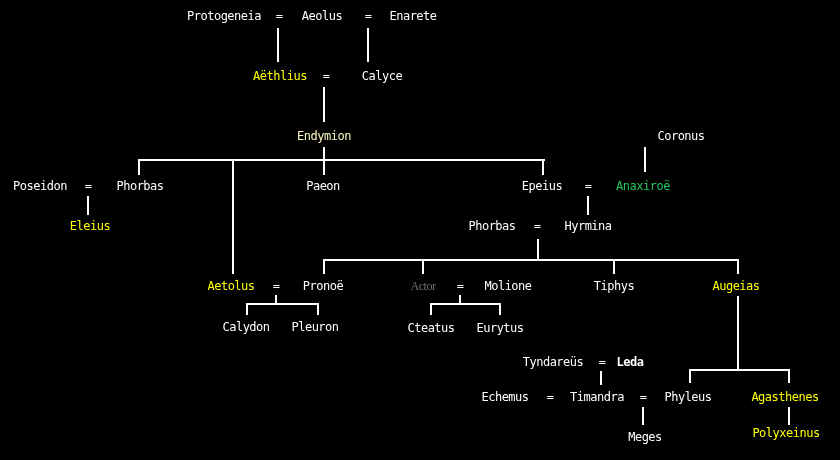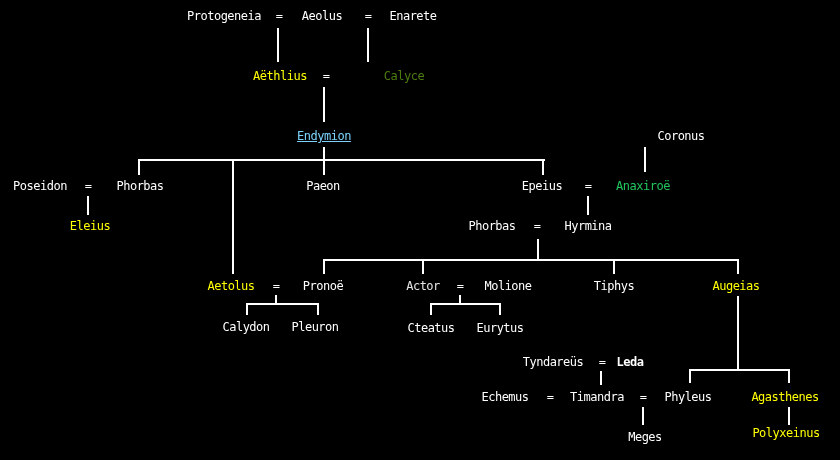--- a/index.html
+++ b/index.html
@@ -23,34 +23,34 @@
   }
 </style>
 </head>
 <body>
 
 <div id="tree" style="background: rgb(0, 0, 0);">
     <div class="node" style="left: 224px; top: 16px; color: rgb(255, 255, 255);">Protogeneia</div>
     <div class="node" style="left: 322px; top: 16px; color: rgb(255, 255, 255);">Aeolus</div>
     <div class="node" style="left: 413px; top: 16px; color: rgb(255, 255, 255);">Enarete</div>
     <div class="node" style="left: 280px; top: 76px; color: rgb(255, 255, 0);">Aëthlius</div>
-    <div class="node" style="left: 380px; top: 76px; color: #4d7c0f; padding-left: 48px;">Calyce</div>
-    <div class="node" style="left: 324px; top: 136px; color: #7dd3fc; text-decoration: underline;">Endymion</div>
+    <div class="node" style="left: 358px; top: 76px; color: #ffffff; padding-left: 48px;">Calyce</div>
+    <div class="node" style="left: 324px; top: 136px; color: #fef9c3;">Endymion</div>
     <div class="node" style="left: 645px; top: 136px; color: rgb(255, 255, 255); margin-left: 36px;">Coronus</div>
     <div class="node" style="left: 40px; top: 186px; color: rgb(255, 255, 255);">Poseidon</div>
     <div class="node" style="left: 140px; top: 186px; color: rgb(255, 255, 255);">Phorbas</div>
     <div class="node" style="left: 323px; top: 186px; color: rgb(255, 255, 255);">Paeon</div>
     <div class="node" style="left: 542px; top: 186px; color: rgb(255, 255, 255);">Epeius</div>
     <div class="node" style="left: 643px; top: 186px; color: #22c55e;">Anaxiroë</div>
     <div class="node" style="left: 90px; top: 226px; color: rgb(255, 255, 0);">Eleius</div>
     <div class="node" style="left: 492px; top: 226px; color: rgb(255, 255, 255);">Phorbas</div>
     <div class="node" style="left: 588px; top: 226px; color: rgb(255, 255, 255);">Hyrmina</div>
     <div class="node" style="left: 231px; top: 286px; color: rgb(255, 255, 0);">Aetolus</div>
     <div class="node" style="left: 323px; top: 286px; color: rgb(255, 255, 255);">Pronoë</div>
-    <div class="node" style="left: 423px; top: 286px; color: #e5e5e5;">Actor</div>
+    <div class="node" style="left: 423px; top: 286px; color: #737373; font-family: Liberation Serif, serif;">Actor</div>
     <div class="node" style="left: 508px; top: 286px; color: rgb(255, 255, 255);">Molione</div>
     <div class="node" style="left: 614px; top: 286px; color: rgb(255, 255, 255);">Tiphys</div>
     <div class="node" style="left: 736px; top: 286px; color: rgb(255, 255, 0);">Augeias</div>
     <div class="node" style="left: 246px; top: 327px; color: rgb(255, 255, 255);">Calydon</div>
     <div class="node" style="left: 315px; top: 327px; color: rgb(255, 255, 255);">Pleuron</div>
     <div class="node" style="left: 431px; top: 328px; color: rgb(255, 255, 255);">Cteatus</div>
     <div class="node" style="left: 500px; top: 328px; color: rgb(255, 255, 255);">Eurytus</div>
     <div class="node" style="left: 553px; top: 362px; color: rgb(255, 255, 255);">Tyndareüs</div>
     <div class="node" style="left: 630px; top: 362px; color: rgb(255, 255, 255); font-weight: bold;">Leda</div>
     <div class="node" style="left: 505px; top: 397px; color: rgb(255, 255, 255);">Echemus</div>

